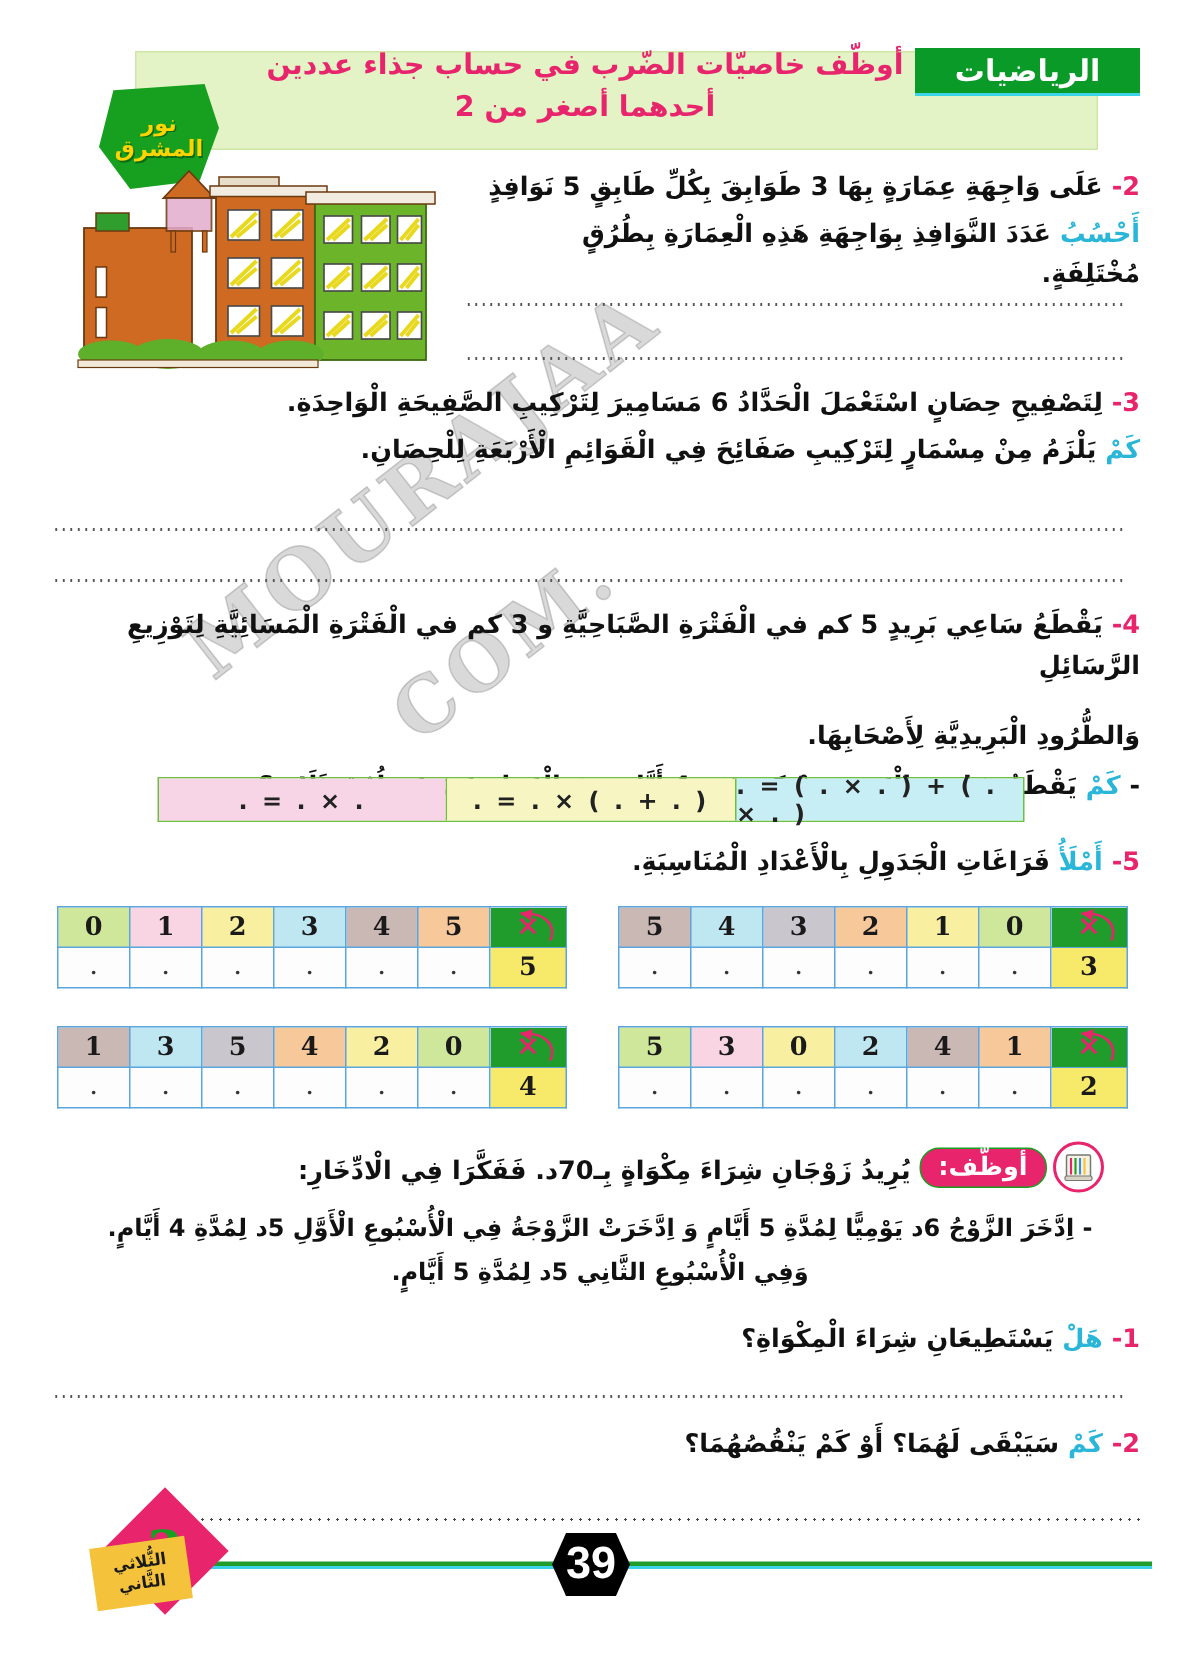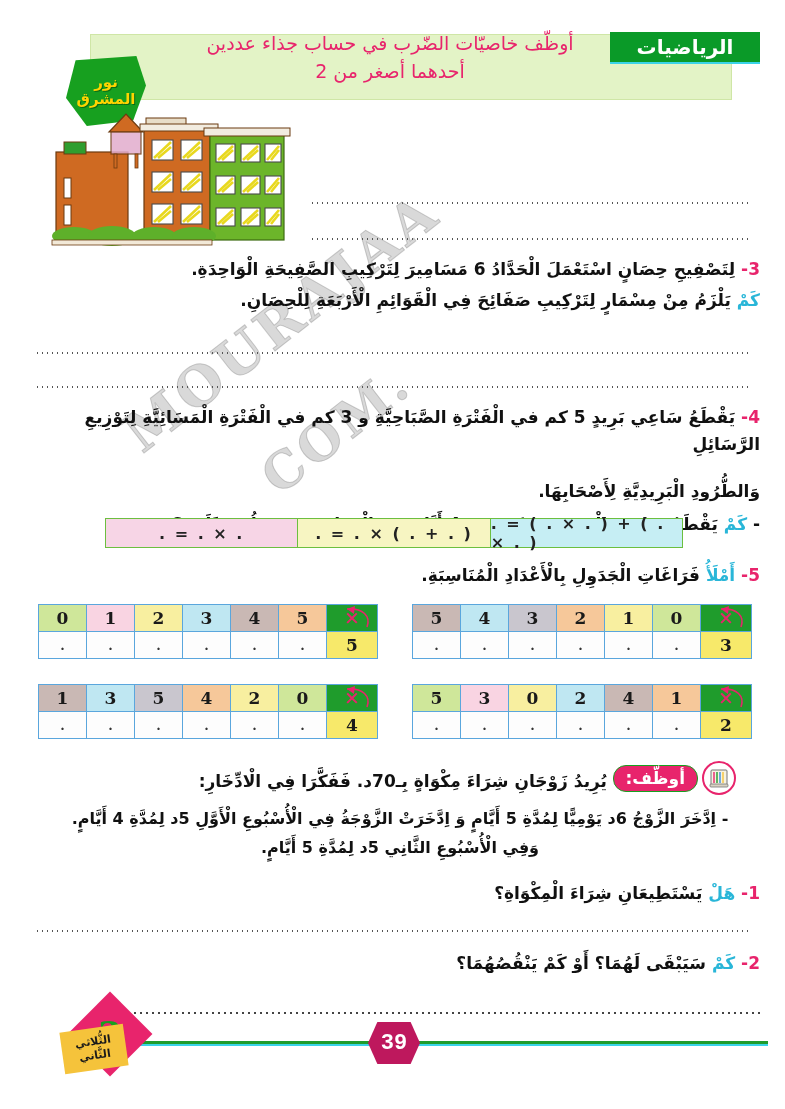--- a/index.html
+++ b/index.html
@@ -32,21 +32,21 @@
   }
   .subject-badge{
     position:absolute;right:25px;top:4px;width:150px;height:30px;
     background:#0a9a28;color:#ffffff;
     display:flex;align-items:center;justify-content:center;
     font-size:20px;font-weight:bold;
     border-bottom:2px solid #3bd3e8;
   }
   .hdr-title{
     position:absolute;right:180px;top:2px;width:430px;
-    text-align:center;color:#e8246c;font-weight:normal;
+    text-align:center;color:#e8246c;font-weight:bold;
     font-size:19px;line-height:1.45;
   }
   .logo{
     position:absolute;left:66px;top:28px;width:80px;height:70px;
     background:#17a01f;
     clip-path:polygon(12% 6%,88% 0%,100% 42%,84% 92%,26% 100%,0% 60%);
     display:flex;flex-direction:column;align-items:center;justify-content:center;
     color:#ffd400;font-weight:bold;font-size:15px;line-height:1.15;
     text-shadow:1px 1px 0 #0c6b14;
   }
@@ -139,24 +139,24 @@
   .diamond span{transform:rotate(-45deg);color:#17a01f;font-weight:bold;font-size:34px;
     font-family:"DejaVu Serif","Liberation Serif",serif;}
   .term-tag{
     position:absolute;left:62px;top:28px;width:64px;height:42px;
     background:#f5c33b;transform:rotate(-8deg);
     display:flex;flex-direction:column;align-items:center;justify-content:center;
     font-size:11px;font-weight:bold;color:#1a1a1a;line-height:1.25;
   }
   .pagenum{
     position:absolute;left:368px;top:22px;width:52px;height:42px;
-    background:#be185d;color:#fff;font-weight:bold;font-size:22px;
+    background:#000000;color:#fff;font-weight:bold;font-size:30px;
     display:flex;align-items:center;justify-content:center;
     clip-path:polygon(18% 0,82% 0,100% 50%,82% 100%,18% 100%,0 50%);
-    font-family:Liberation Mono, monospace;
+    font-family:Liberation Sans, sans-serif;
   }
 </style>
 </head>
 <body>
 
 <div class="page">
 
   <div class="watermark">MOURAJAA</div>
   <div class="watermark w2">.COM</div>
 
@@ -252,20 +252,30 @@
       <g fill="#5eb02a">
         <ellipse cx="40" cy="136" rx="22" ry="9"></ellipse>
         <ellipse cx="78" cy="136" rx="24" ry="10"></ellipse>
         <ellipse cx="120" cy="136" rx="22" ry="9"></ellipse>
         <ellipse cx="160" cy="136" rx="22" ry="9"></ellipse>
       </g>
       <rect x="18" y="140" width="160" height="5" fill="#f2e9d8" stroke="#6b3a10" stroke-width="0.8"></rect>
     </svg>
   </div>
 
+  <div class="q" style="right:25px;top:112px;width:440px;">
+    <div class="qline">
+      <span class="qnum">2-</span>
+      <span>عَلَى وَاجِهَةِ عِمَارَةٍ بِهَا 3 طَوَابِقَ بِكُلِّ طَابِقٍ 5 نَوَافِذٍ</span>
+    </div>
+    <div class="qline" style="margin-top:4px;">
+      <span class="cue">أَحْسُبُ</span>
+      <span>عَدَدَ النَّوَافِذِ بِوَاجِهَةِ هَذِهِ الْعِمَارَةِ بِطُرُقٍ مُخْتَلِفَةٍ.</span>
+    </div>
+  </div>
 
   <div class="dots" style="left:310px;top:202px;width:440px;"></div>
   <div class="dots" style="left:310px;top:238px;width:440px;"></div>
 
   <div class="q" style="right:25px;top:256px;width:640px;">
     <div class="qline">
       <span class="qnum">3-</span>
       <span>لِتَصْفِيحِ حِصَانٍ اسْتَعْمَلَ الْحَدَّادُ 6 مَسَامِيرَ لِتَرْكِيبِ الصَّفِيحَةِ الْوَاحِدَةِ.</span>
     </div>
     <div class="qline" style="margin-top:4px;">

